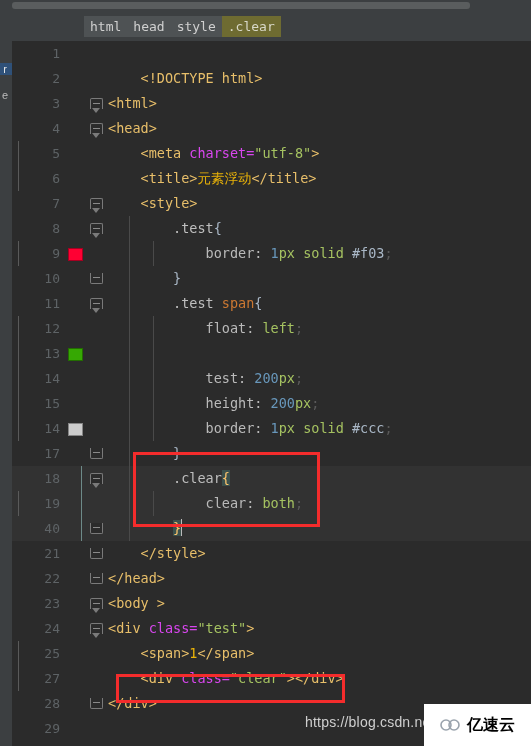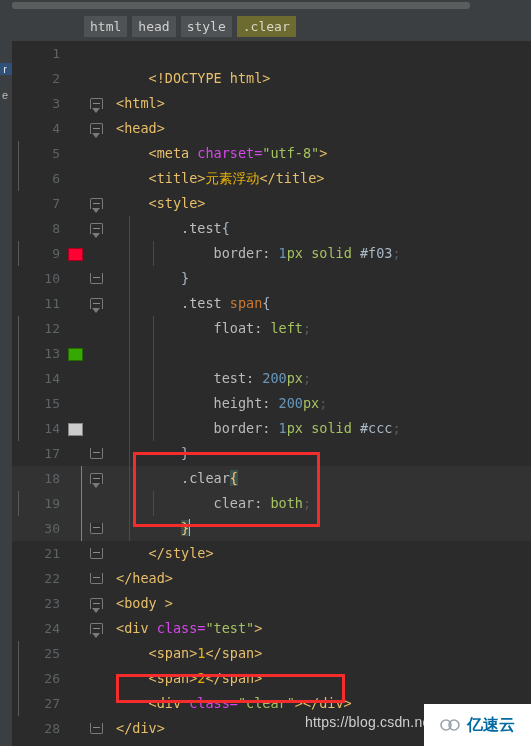--- a/index.html
+++ b/index.html
@@ -69,21 +69,20 @@
     background: #3c3f41;
     display: flex;
     align-items: center;
     padding-left: 72px;
     box-sizing: border-box;
   }
   .crumb {
     height: 21px;
     line-height: 21px;
     padding: 0 6px;
-    margin-right: 5px;
     font-size: 13px;
     font-family: "DejaVu Sans Mono", "Liberation Mono", monospace;
     color: #d0d0d0;
     background: #4e5254;
     border-radius: 0;
     white-space: nowrap;
   }
   .crumb.active {
     background: #6e6b31;
     color: #d8d8c8;
@@ -179,21 +178,21 @@
 
   .selbar {
     position: absolute;
     left: 69px; top: 0;
     width: 1px; height: 25px;
     background: #6d8a88;
   }
 
   .code {
     position: absolute;
-    left: 104px; top: 0;
+    left: 96px; top: 0;
     color: #a9b7c6;
     text-align: right;
   }
 
   
   .t-tag     { color: #e8bf6a; }
   .t-attr    { color: #d946ef; }
   .t-val     { color: #a5c261; }
   .t-doctype { color: #e8bf6a; }
   .t-text    { color: #eab308; }
@@ -253,21 +252,21 @@
     align-items: center;
     justify-content: center;
     gap: 5px;
   }
   .ysy-wm .cloud-glyph {
     color: #9aa3ad;
     font-size: 19px;
     line-height: 1;
   }
   .ysy-wm .ysy-text {
-    color: #0369a1;
+    color: #000000;
     font-size: 16px;
     font-family: "DejaVu Sans", sans-serif;
     font-weight: bold;
   }
 </style>
 </head>
 <body>
 
 <div id="root">
 
@@ -440,21 +439,21 @@
     <div class="line hl">
       <span class="gutter-num">19</span>
       <span class="selbar"></span>
       <span class="foldline"></span>
       <span class="indentguide ig1"></span>
       <span class="indentguide ig2"></span>
       <span class="code">            <span class="t-prop">clear:</span> <span class="t-kw">both</span><span class="t-semi">;</span></span>
     </div>
 
     <div class="line hl">
-      <span class="gutter-num">30</span>
+      <span class="gutter-num">40</span>
       <span class="selbar"></span>
       <span class="foldcol">
         <span class="foldbox bot"></span>
       </span>
       <span class="indentguide ig1"></span>
       <span class="code">        <span class="t-brace-hl">}</span><span class="caret"></span></span>
     </div>
 
     <div class="line">
       <span class="gutter-num">21</span>
@@ -489,25 +488,20 @@
       </span>
       <span class="code"><span class="t-tag">&lt;div </span><span class="t-attr">class=</span><span class="t-val">"test"</span><span class="t-tag">&gt;</span></span>
     </div>
 
     <div class="line">
       <span class="gutter-num">25</span>
       <span class="foldline"></span>
       <span class="code">    <span class="t-tag">&lt;span&gt;</span><span class="t-text">1</span><span class="t-tag">&lt;/span&gt;</span></span>
     </div>
 
-    <div class="line">
-      <span class="gutter-num">26</span>
-      <span class="foldline"></span>
-      <span class="code">    <span class="t-tag">&lt;span&gt;</span><span class="t-text">2</span><span class="t-tag">&lt;/span&gt;</span></span>
-    </div>
 
     <div class="line">
       <span class="gutter-num">27</span>
       <span class="foldline"></span>
       <span class="code">    <span class="t-tag">&lt;div </span><span class="t-attr">class=</span><span class="t-val">"clear"</span><span class="t-tag">&gt;</span><span class="t-tag">&lt;/div&gt;</span></span>
     </div>
 
     <div class="line">
       <span class="gutter-num">28</span>
       <span class="foldcol">

